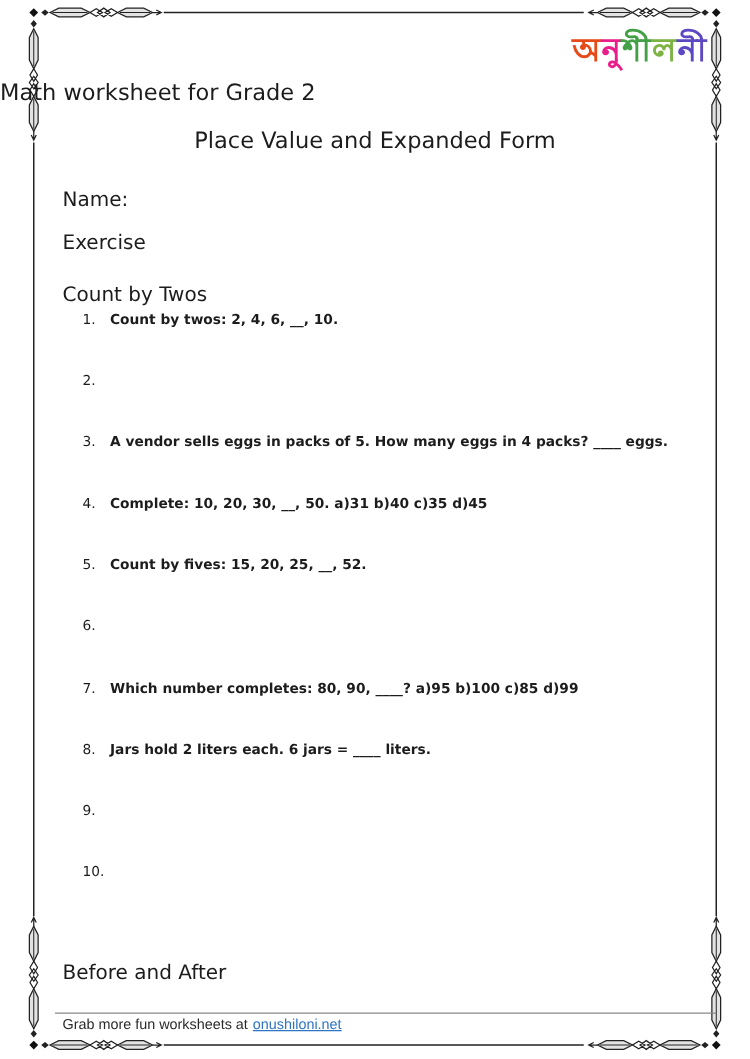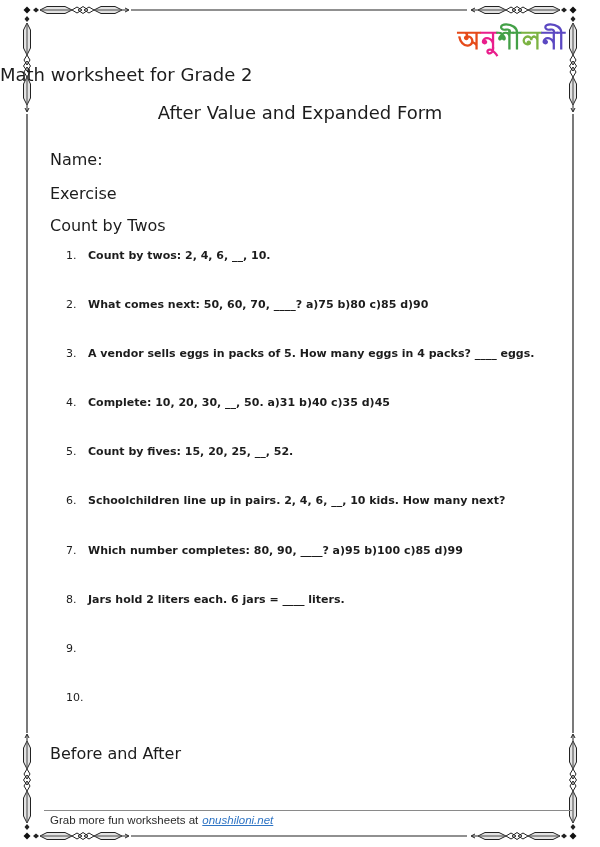--- a/index.html
+++ b/index.html
@@ -10,35 +10,35 @@
   .border-svg { position:absolute; left:0; top:0; width:600px; height:847px; pointer-events:none; }
   .logo {
     position:absolute; top:20px; right:34px; font-size:26px; font-weight:bold;
     letter-spacing:1px; white-space:nowrap; font-family:"DejaVu Sans", sans-serif;
   }
   .title1 { position:absolute; top:64px;  left:0; width:100%; font-size:18px; }
   .title2 { position:absolute; top:102px; left:0; width:100%; text-align:center; font-size:18px; }
   .label  { position:absolute; left:50px; font-size:16px; }
   .name-label        { top:150px; }
   .exercise-label    { top:184px; }
-  .count-twos-label  { top:216px; }
-  .before-after-label{ top:744px; }
+  .count-twos-label  { top:226px; }
+  .before-after-label{ top:768px; }
   .questions { position:absolute; left:66px; top:248px; width:508px; }
   .q-row  { height:49.1px; display:flex; align-items:flex-start; font-size:11px; line-height:15px; }
   .q-num  { width:22px; flex:0 0 22px; }
   .q-text { flex:1; white-space:nowrap;font-weight:bold; }
   .footer-sep {
     position:absolute; left:44px; top:810px; width:529px; height:0;
     border-top:1px solid #8a8a8a;
   }
   .footer {
     position:absolute; left:50px; top:814px; font-size:11.5px; color:#2a2a2a;
     font-family:"Liberation Sans", sans-serif;
   }
-  .footer a { text-decoration:underline; margin-left:4px; cursor:pointer;font-style:italic; }
+  .footer a { text-decoration:underline; margin-left:4px; cursor:pointer; }
 </style>
 </head>
 <body>
 
 <div class="page">
 
   <svg class="border-svg" viewBox="0 0 600 847" xmlns="http://www.w3.org/2000/svg">
     <defs>
       <g id="arm">
         <path d="M0,0 L3,-2.5 L6,0 L3,2.5 Z" fill="#222"></path>
@@ -65,56 +65,54 @@
     <use href="#arm" transform="translate(27,830) rotate(-90)"></use>
     <use href="#arm" transform="translate(567,836) rotate(180)"></use>
     <use href="#arm" transform="translate(573,830) rotate(-90)"></use>
 
     <path d="M131,10 H467 M131,836 H467 M27,114 V733 M573,114 V733" stroke="#222" stroke-width="1.2" fill="none"></path>
   </svg>
 
   <div class="logo" id="logo"><span style="color: rgb(230, 74, 25);">অ</span><span style="color: rgb(233, 30, 140);">নু</span><span style="color: rgb(67, 160, 71);">শী</span><span style="color: rgb(124, 179, 66);">ল</span><span style="color: rgb(91, 72, 194);">নী</span></div>
 
   <div class="title1">Math worksheet for Grade 2</div>
-  <div class="title2">After Value and Expanded Form</div>
+  <div class="title2">Place Value and Expanded Form</div>
 
   <div class="label name-label">Name:</div>
   <div class="label exercise-label">Exercise</div>
   <div class="label count-twos-label">Count by Twos</div>
   <div class="label before-after-label">Before and After</div>
 
   <div class="questions" id="questions">
     <div class="q-row">
       <span class="q-num">1.</span>
       <span class="q-text">Count by twos: 2, 4, 6, __, 10.</span>
     </div>
 
     <div class="q-row">
       <span class="q-num">2.</span>
-      <span class="q-text">What comes next: 50, 60, 70, ____? a)75 b)80 c)85 d)90</span>
     </div>
 
     <div class="q-row">
       <span class="q-num">3.</span>
       <span class="q-text">A vendor sells eggs in packs of 5. How many eggs in 4 packs? ____ eggs.</span>
     </div>
 
     <div class="q-row">
       <span class="q-num">4.</span>
       <span class="q-text">Complete: 10, 20, 30, __, 50. a)31 b)40 c)35 d)45</span>
     </div>
 
     <div class="q-row">
       <span class="q-num">5.</span>
       <span class="q-text">Count by fives: 15, 20, 25, __, 52.</span>
     </div>
 
     <div class="q-row">
       <span class="q-num">6.</span>
-      <span class="q-text">Schoolchildren line up in pairs. 2, 4, 6, __, 10 kids. How many next?</span>
     </div>
 
     <div class="q-row">
       <span class="q-num">7.</span>
       <span class="q-text">Which number completes: 80, 90, ____? a)95 b)100 c)85 d)99</span>
     </div>
 
     <div class="q-row">
       <span class="q-num">8.</span>
       <span class="q-text">Jars hold 2 liters each. 6 jars = ____ liters.</span>

